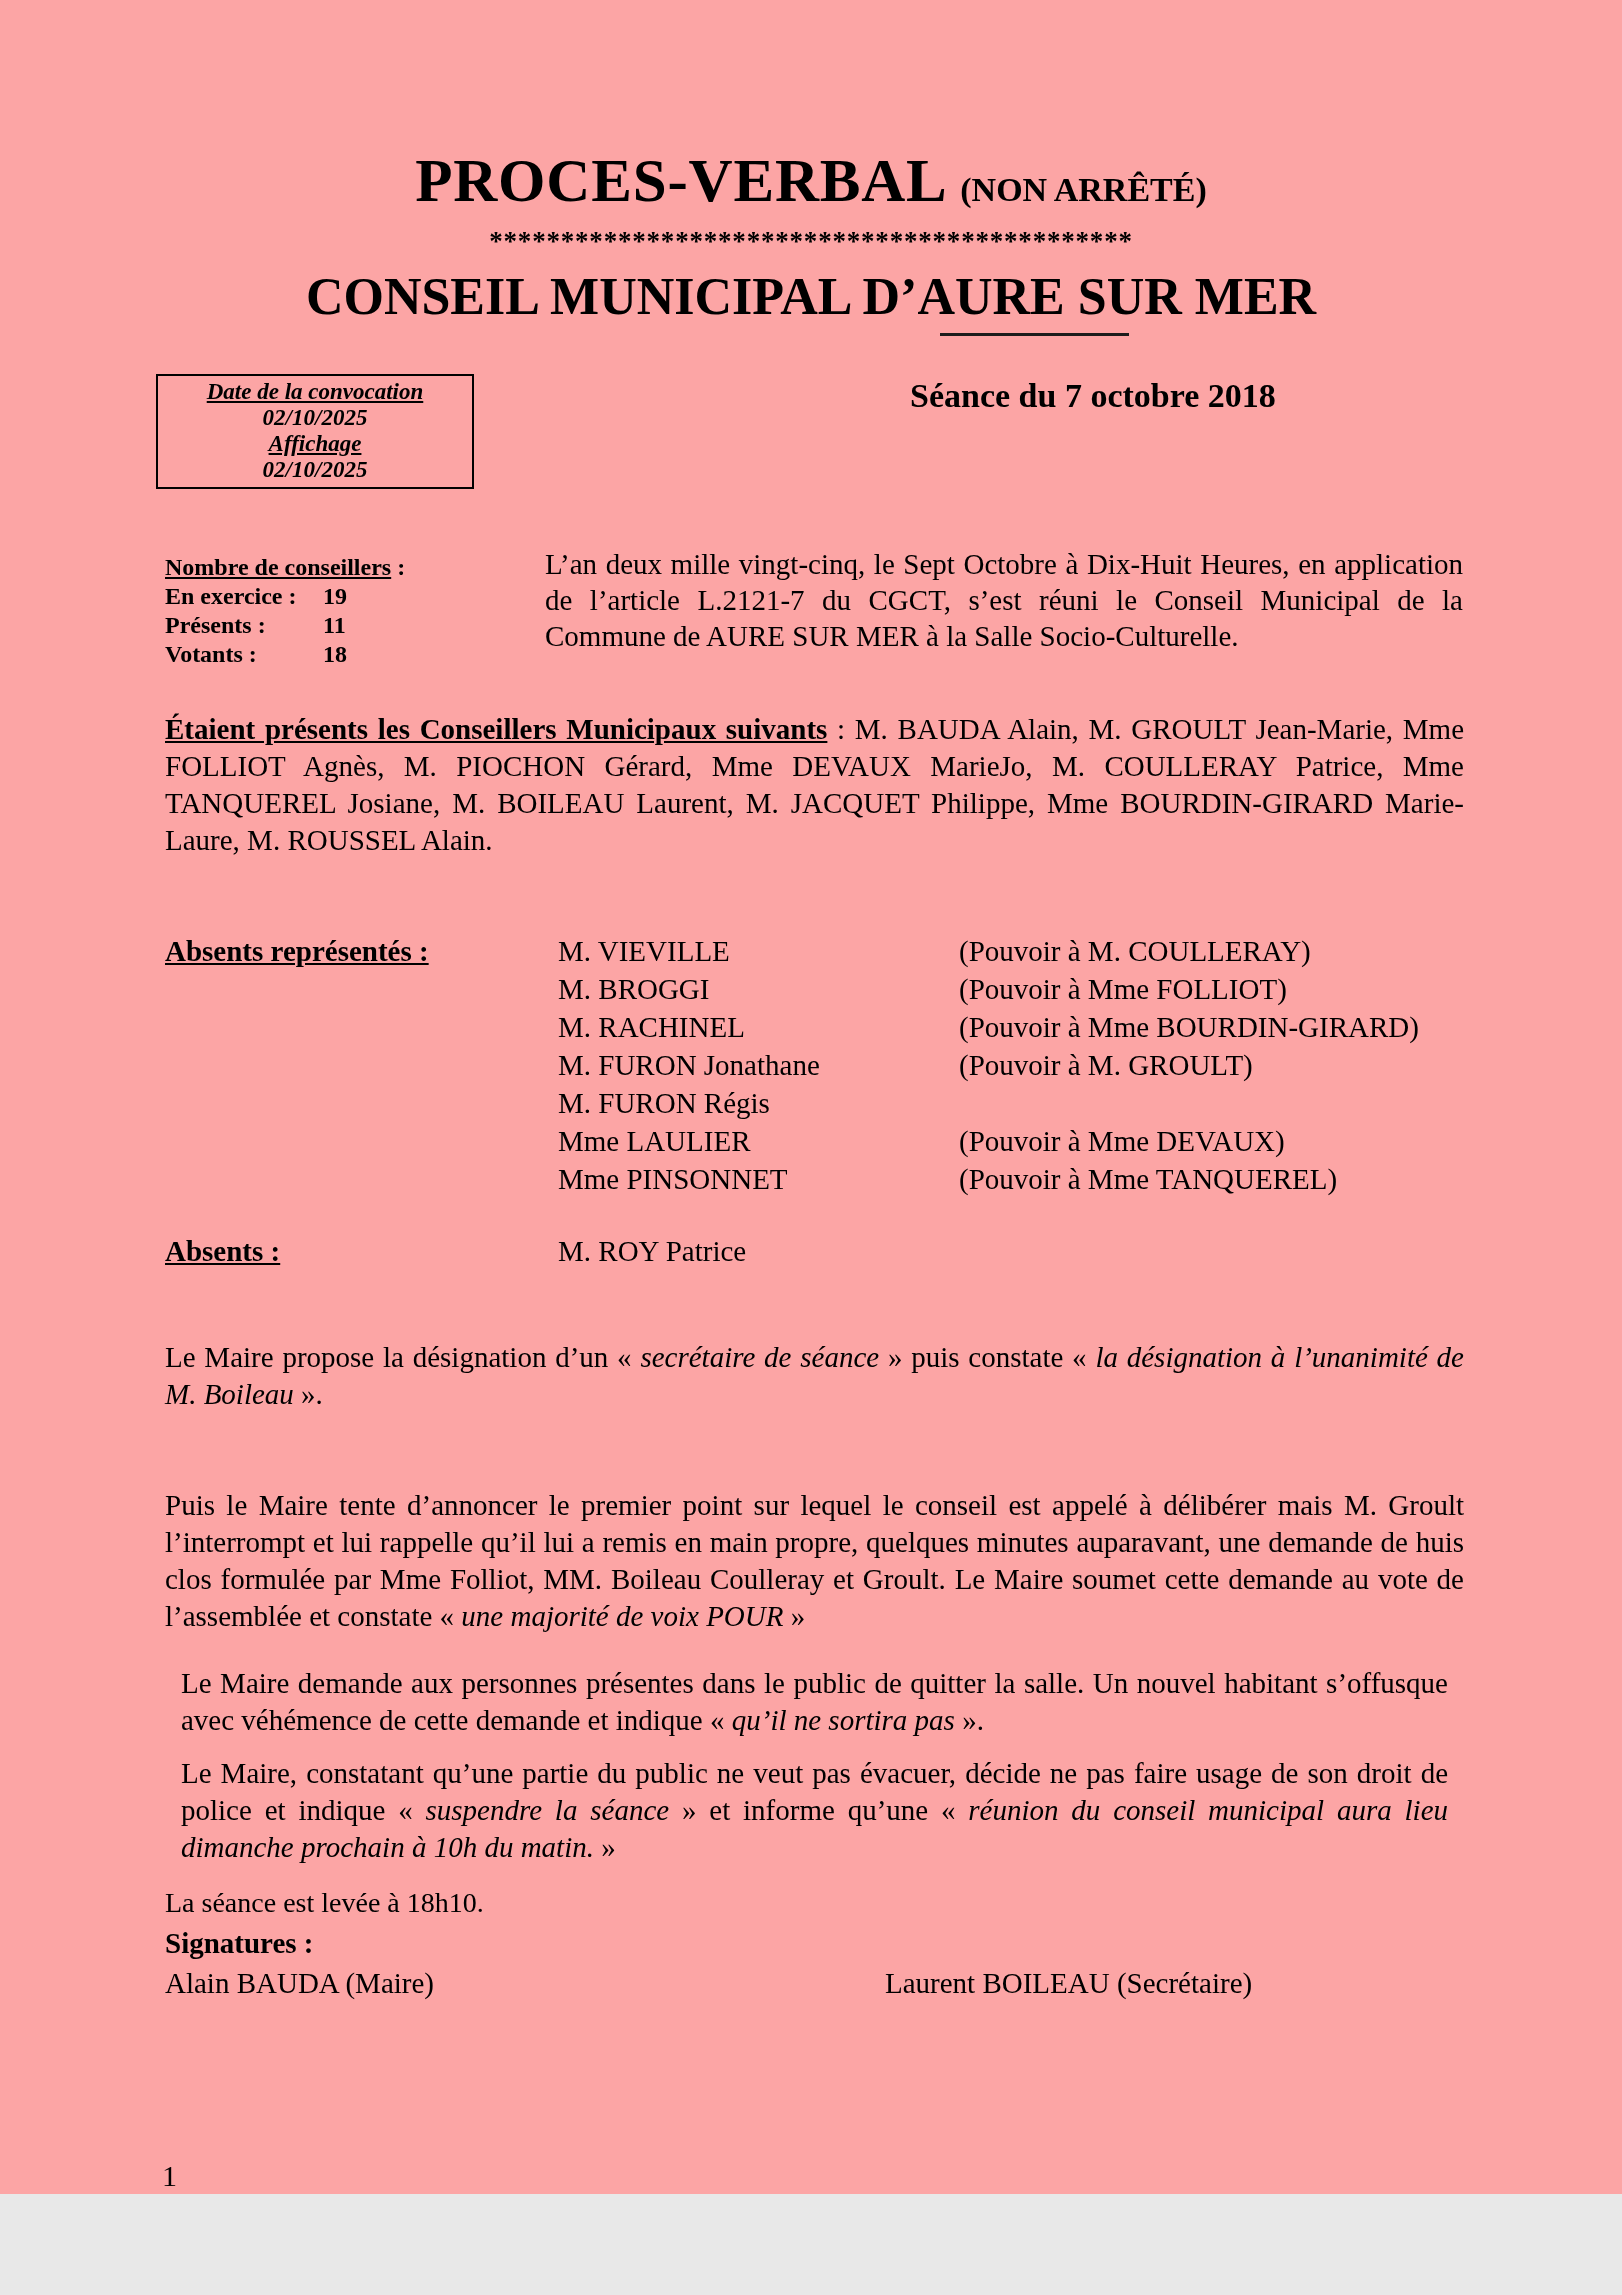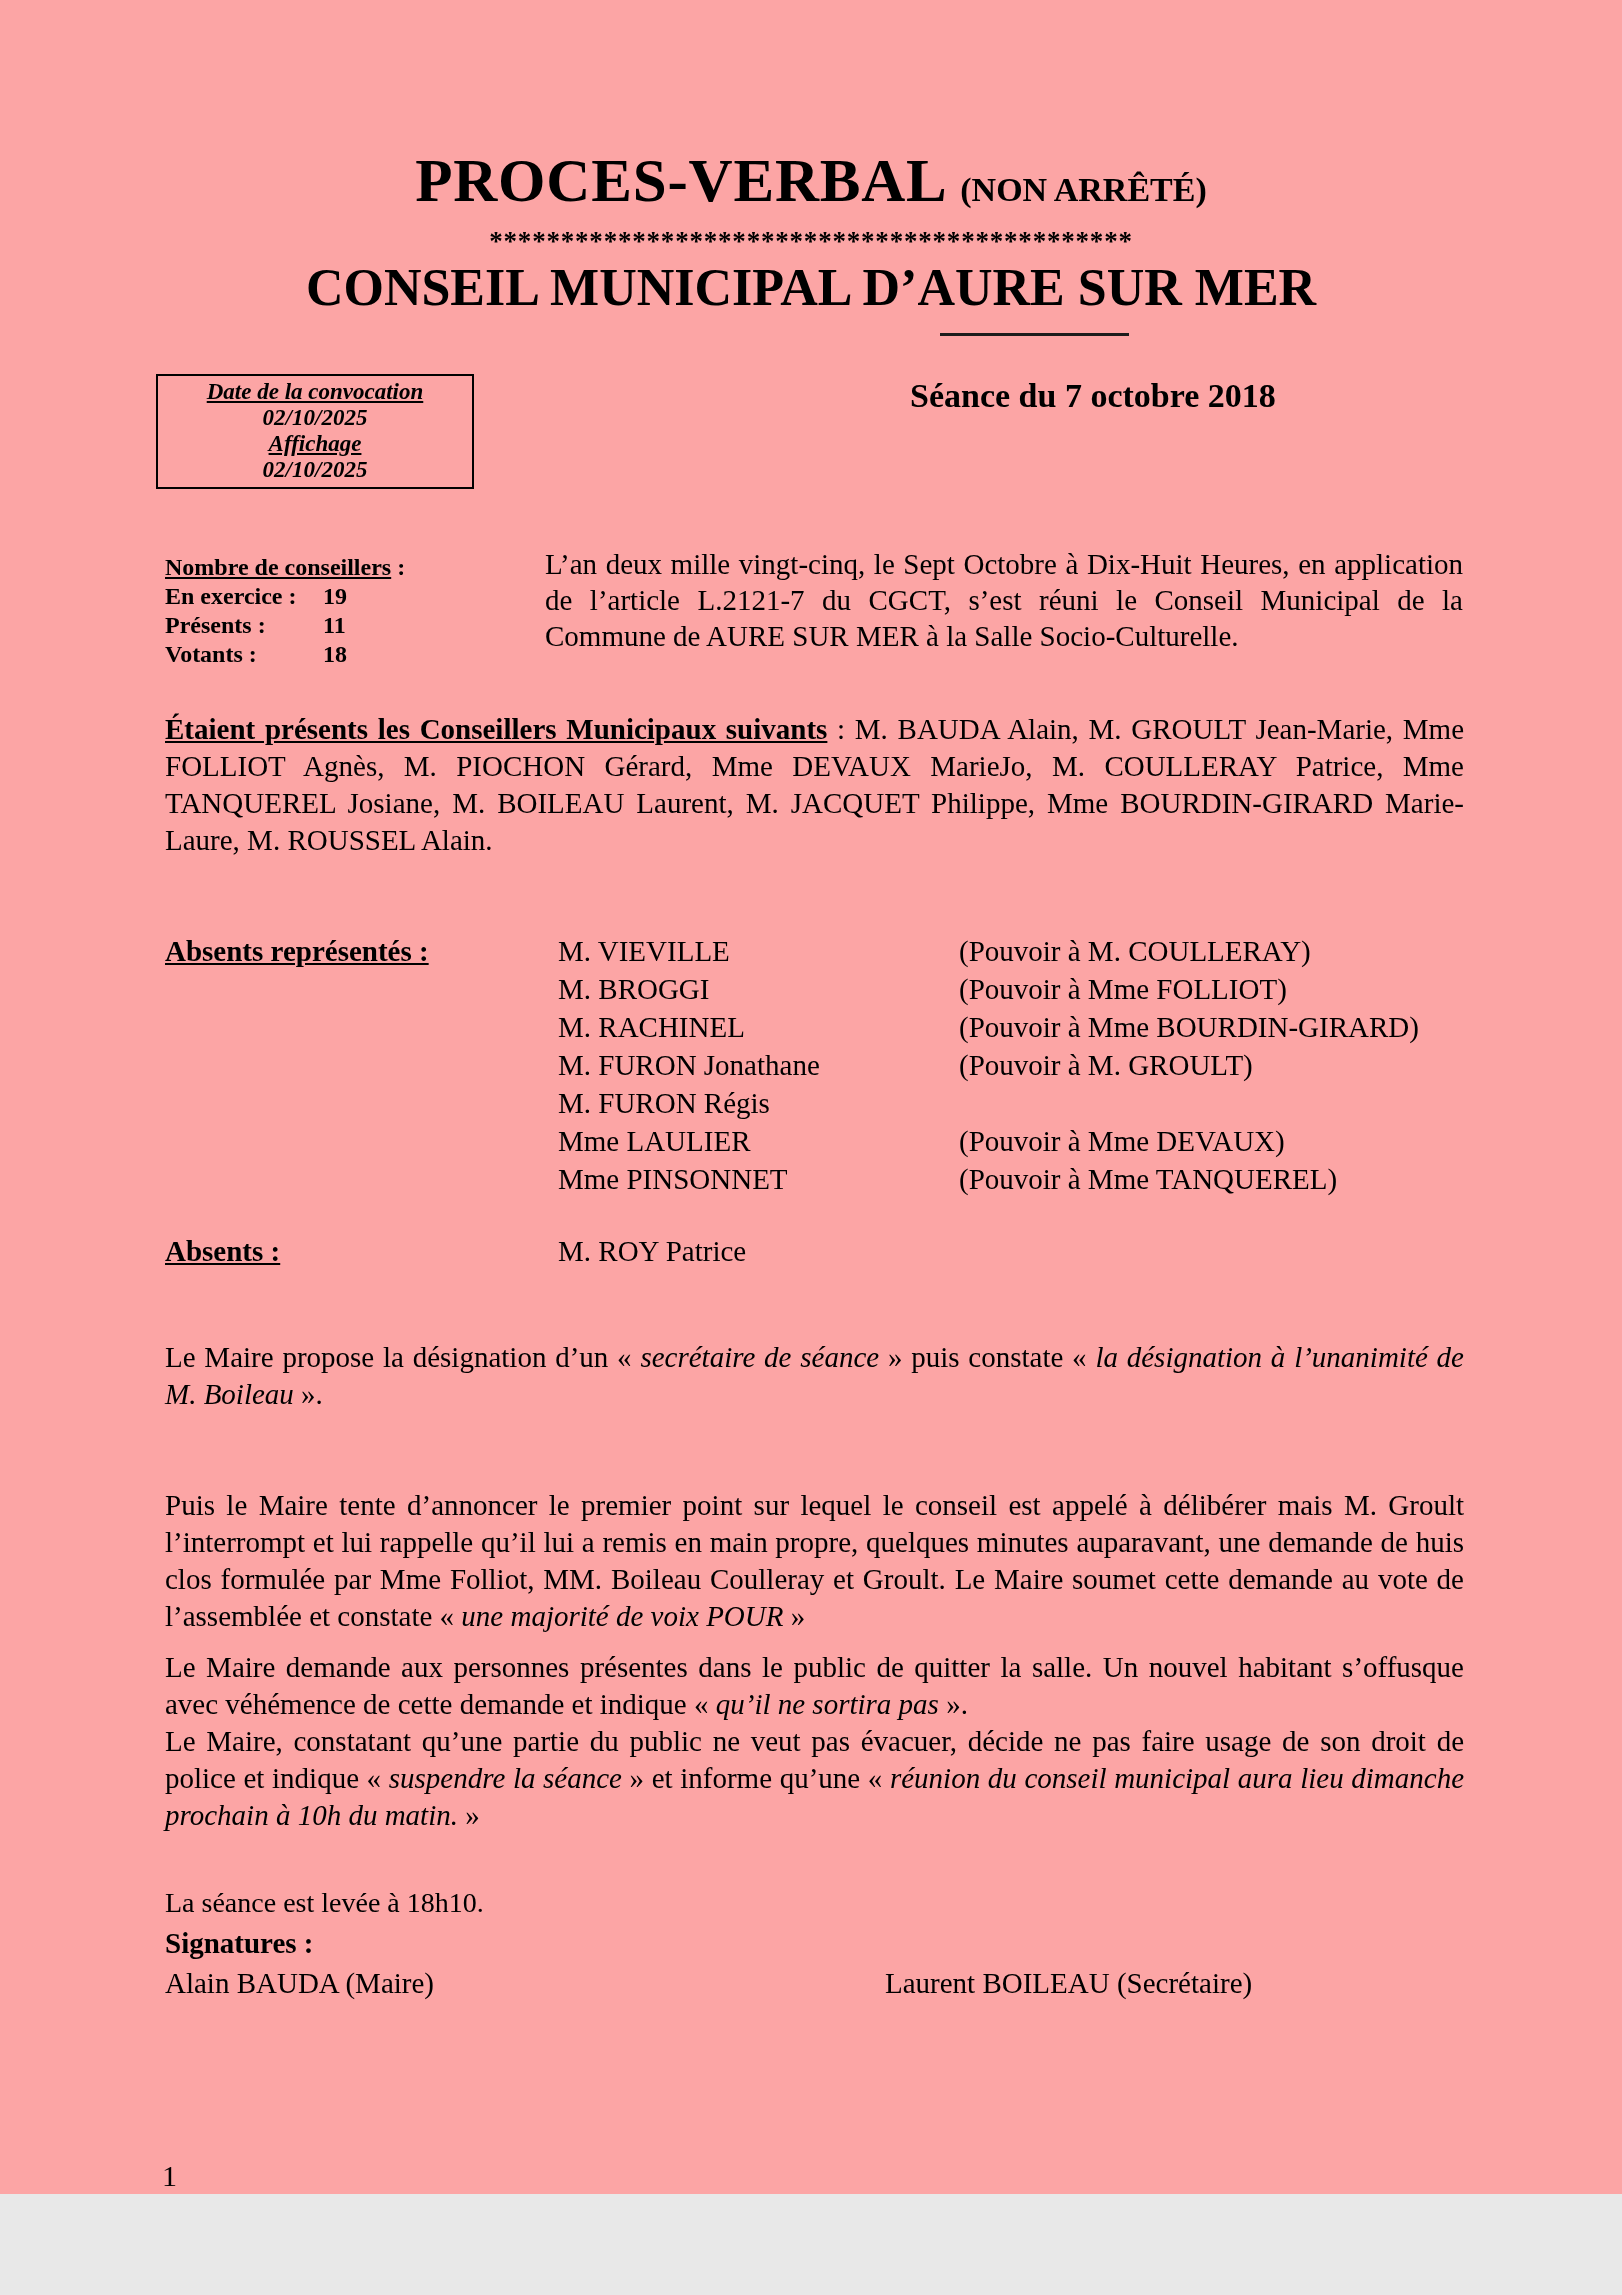--- a/index.html
+++ b/index.html
@@ -9,21 +9,21 @@
     background:#fca5a5;
     font-family:"Liberation Serif","DejaVu Serif",serif;
     color:#000;
     overflow:hidden;
   }
   
   .title-block{position:absolute;top:145px;left:0;width:100%;text-align:center;}
   .main-title{font-size:61px;font-weight:bold;letter-spacing:0.8px;line-height:71px;}
   .main-title .suffix{font-size:34px;font-weight:bold;letter-spacing:0;}
   .stars{font-size:27px;font-weight:bold;letter-spacing:0.8px;line-height:29px;margin-top:1.7px;}
-  .subtitle{font-size:52px;font-weight:bold;line-height:61px;margin-top:1px;}
+  .subtitle{font-size:52px;font-weight:bold;line-height:61px;margin-top:10px;}
   .subtitle-rule{position:absolute;left:940px;top:333px;width:189px;height:2.5px;background:#1c1c1c;}
   
   .convocation-box{
     position:absolute;left:156px;top:374px;width:314px;
     border:2.5px solid #000;
     text-align:center;font-weight:bold;font-style:italic;
     font-size:23px;line-height:26px;padding:2.5px 0 4.2px 0;
   }
   .u{text-decoration:underline;}
   .session-title{position:absolute;left:910px;top:377px;font-size:34px;font-weight:bold;}
@@ -38,21 +38,21 @@
   .bu{font-weight:bold;text-decoration:underline;}
   
   .absents-rep{position:absolute;left:165px;top:932px;width:1299px;font-size:29px;line-height:38px;}
   .abs-row{display:grid;grid-template-columns:393px 401px auto;}
   .absents-single{position:absolute;left:165px;top:1232px;width:1299px;font-size:29px;line-height:38px;}
   
   .bodyp{position:absolute;left:165px;width:1299px;font-size:29px;line-height:37px;text-align:justify;margin:0;}
   .p1{top:1339px;}
   .p2{top:1487px;}
   .p34{top:1649px;}
-  .p34 p{margin:0;}
+  .p34 p{margin:16px;}
   .it{font-style:italic;}
   .levee{position:absolute;left:165px;top:1887px;font-size:28px;margin:0;}
   .sig-head{position:absolute;left:165px;top:1927px;font-size:29px;font-weight:bold;margin:0;}
   .sig-row{position:absolute;left:165px;top:1967px;width:1299px;height:42px;font-size:29px;}
   .sig-left{position:absolute;left:0;top:0;}
   .sig-right{position:absolute;left:720px;top:0;}
   .page-num{position:absolute;left:162px;top:2159px;font-size:30px;}
 </style>
 </head>
 <body>

